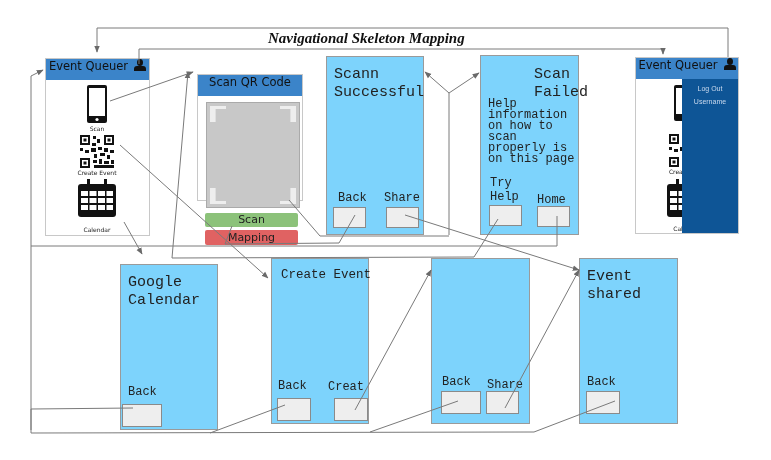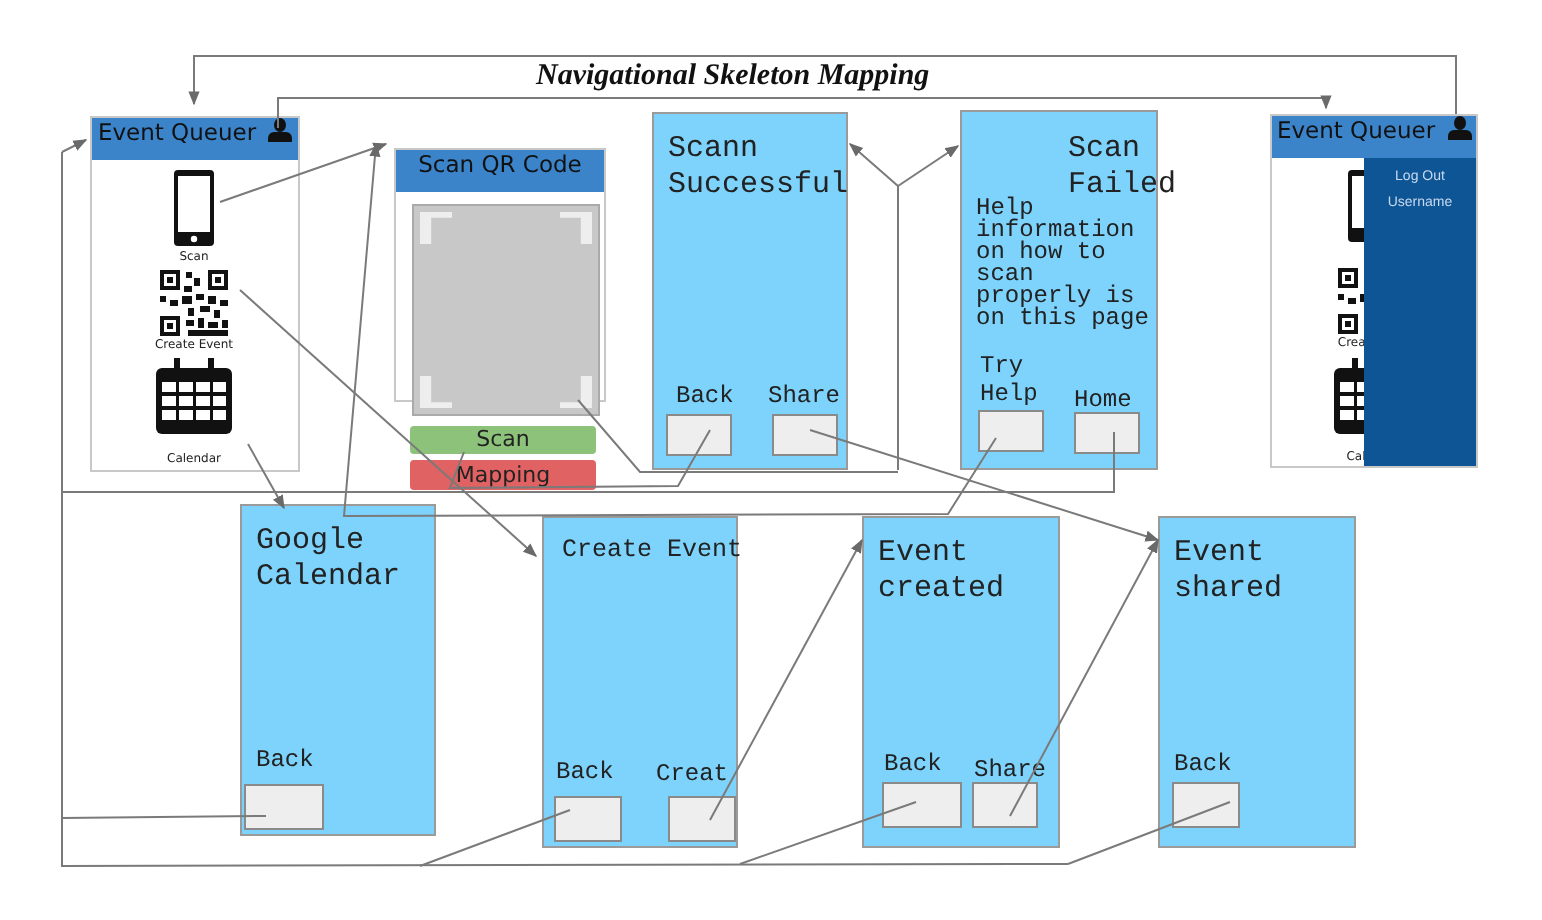--- a/index.html
+++ b/index.html
@@ -157,36 +157,35 @@
         <rect x="11.5" y="26" width="7" height="5"></rect>
       </g>
   </svg>
   <div class="icon-lbl" style="left:12px;top:167px;">Cal</div>
   <div class="menu">
     <span class="menu-item">Log Out</span>
     <span class="menu-item">Username</span>
   </div>
 </div>
 
-<div class="screen" style="left:120px;top:252px;width:98px;height:166px;">
+<div class="screen" style="left:120px;top:264px;width:98px;height:166px;">
   <div class="s-title" style="left:7px;top:9px;width:80px;">Google Calendar</div>
   <div class="btn-lbl" style="left:7px;top:120px;">Back</div>
   <div class="btn-box" style="left:1px;top:139px;width:40px;height:23px;"></div>
 </div>
 
 <div class="screen" style="left:271px;top:258px;width:98px;height:166px;">
   <div class="s-title small" style="left:9px;top:7px;width:90px;">Create Event</div>
   <div class="btn-lbl" style="left:6px;top:120px;">Back</div>
   <div class="btn-box" style="left:5px;top:139px;width:34px;height:23px;"></div>
   <div class="btn-lbl" style="left:56px;top:121px;">Creat</div>
   <div class="btn-box" style="left:62px;top:139px;width:34px;height:23px;"></div>
 </div>
 
 <div class="screen" style="left:431px;top:258px;width:99px;height:166px;">
-  <div class="s-title" style="left:7px;top:9px;width:80px;">Event created</div>
   <div class="btn-lbl" style="left:10px;top:116px;">Back</div>
   <div class="btn-box" style="left:9px;top:132px;width:40px;height:23px;"></div>
   <div class="btn-lbl" style="left:55px;top:119px;">Share</div>
   <div class="btn-box" style="left:54px;top:132px;width:33px;height:23px;"></div>
 </div>
 
 <div class="screen" style="left:579px;top:258px;width:99px;height:166px;">
   <div class="s-title" style="left:7px;top:9px;width:80px;">Event shared</div>
   <div class="btn-lbl" style="left:7px;top:116px;">Back</div>
   <div class="btn-box" style="left:6px;top:132px;width:34px;height:23px;"></div>

